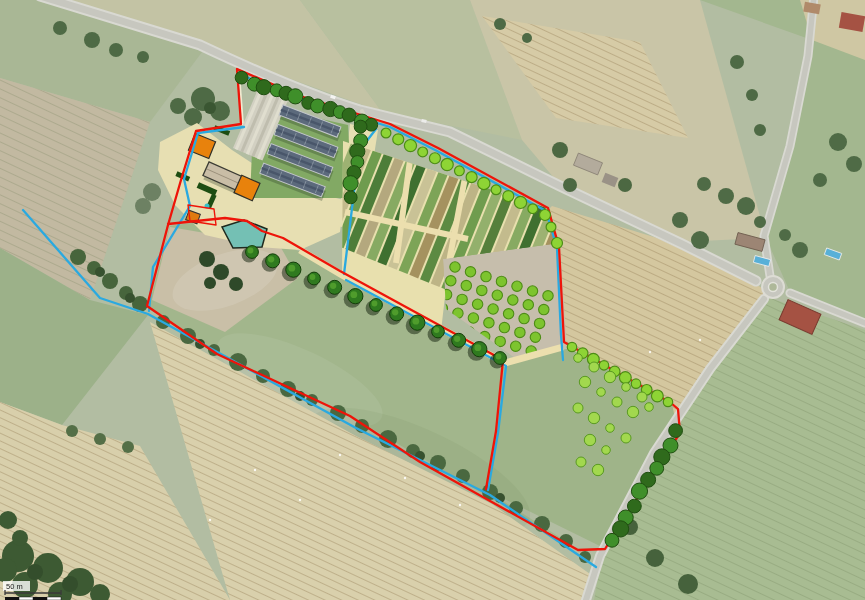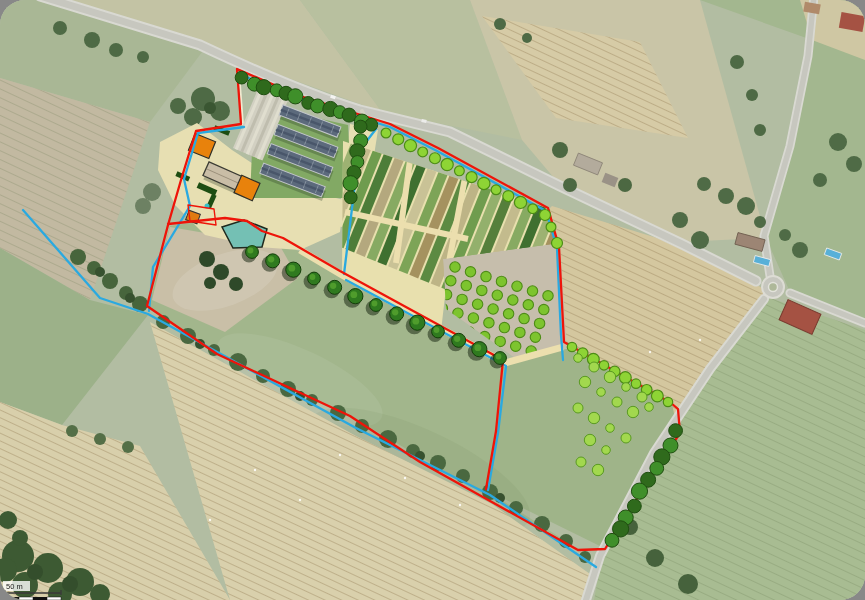--- a/index.html
+++ b/index.html
@@ -1,17 +1,17 @@
 <!DOCTYPE html>
 <html style="--boundary_red: #ee1409; --water_blue: #2aa9e0; --hedge_green: #3f8f2a; --hedge_dark: #2f6a1c; --tree_green: #8ed435; --tree_ring: #4c8c16; --orchard_tree: #7dc42e; --scattered_tree: #a2d84e; --building_roof: #5c6a7c; --building_accent: #e8820c; --pond_teal: #74c0b4; --path_cream: #ecdfae; --yard_cream: #e7dfb2;"><head>
 <meta charset="utf-8">
 <style>
   html,body{margin:0;padding:0;background:#888;}
   #stage{position:relative;width:865px;height:600px;overflow:hidden;background:#b2bda2;
-         font-family:"Liberation Sans",sans-serif;border-radius:25px;}
+         font-family:"Liberation Sans",sans-serif;}
   svg{display:block}
   text{font-family:"Liberation Sans",sans-serif;}
 </style>
 </head>
 <body>
 
 <div id="stage">
 <svg width="865" height="600" viewBox="0 0 865 600">
   <defs>
     <pattern id="p-stub" patternUnits="userSpaceOnUse" width="7" height="7" patternTransform="rotate(115)">

